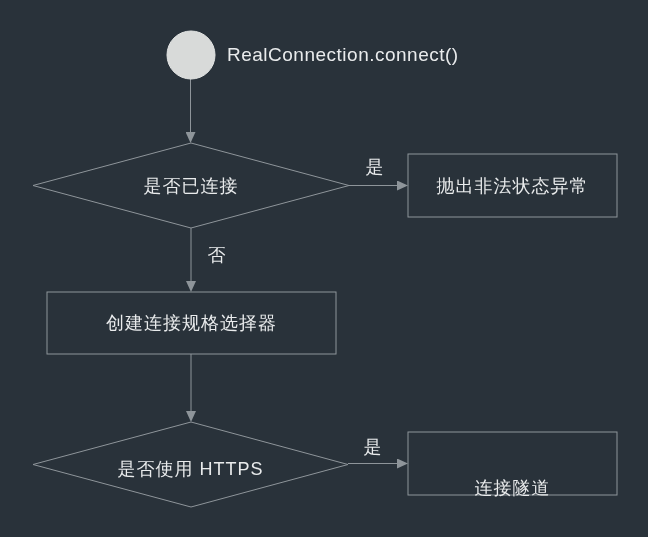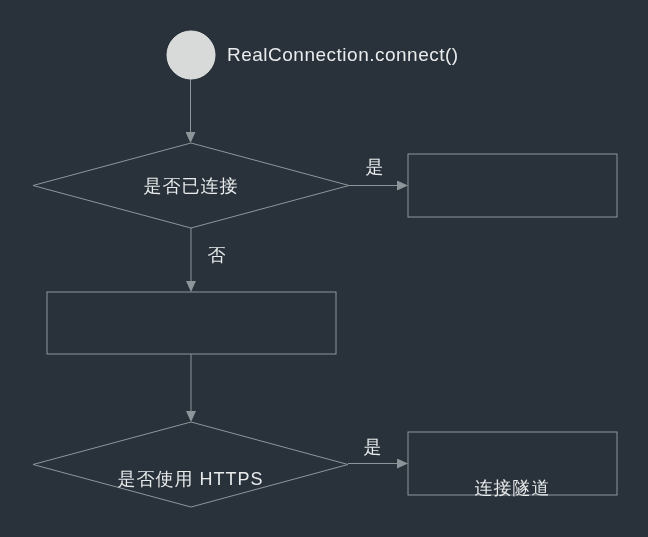--- a/index.html
+++ b/index.html
@@ -56,23 +56,25 @@
     <rect class="shape" x="408" y="154" width="209" height="63"></rect>
     <rect class="shape" x="47" y="292" width="289" height="62"></rect>
     <polygon class="shape" points="191,422 348,464.5 191,507 33,464.5"></polygon>
     <rect class="shape" x="408" y="432" width="209" height="63"></rect>
   </svg>
 
   <div class="label title-label" style="left:227px; top:41px; width:290px; height:27px;">RealConnection.connect()</div>
 
   <div class="label" style="left:33px; top:143px; width:316px; height:85px;text-align:right;">是否已连接</div>
 
+  <div class="label" style="left:408px; top:154px; width:209px; height:63px;">抛出非法状态异常</div>
 
+  <div class="label" style="left:47px; top:292px; width:289px; height:62px;">创建连接规格选择器</div>
 
-  <div class="label" style="left:33px; top:436px; width:315px; height:85px;">是否使用 HTTPS</div>
+  <div class="label" style="left:33px; top:426px; width:315px; height:85px;">是否使用 HTTPS</div>
 
   <div class="label" style="left:408px; top:456px; width:209px; height:63px;">连接隧道</div>
 
   <div class="label edge-label" style="left:375px; top:167px;">是</div>
 
   <div class="label edge-label" style="left:217px; top:255px;">否</div>
 
   <div class="label edge-label" style="left:373px; top:447px;">是</div>
 
 </div>

